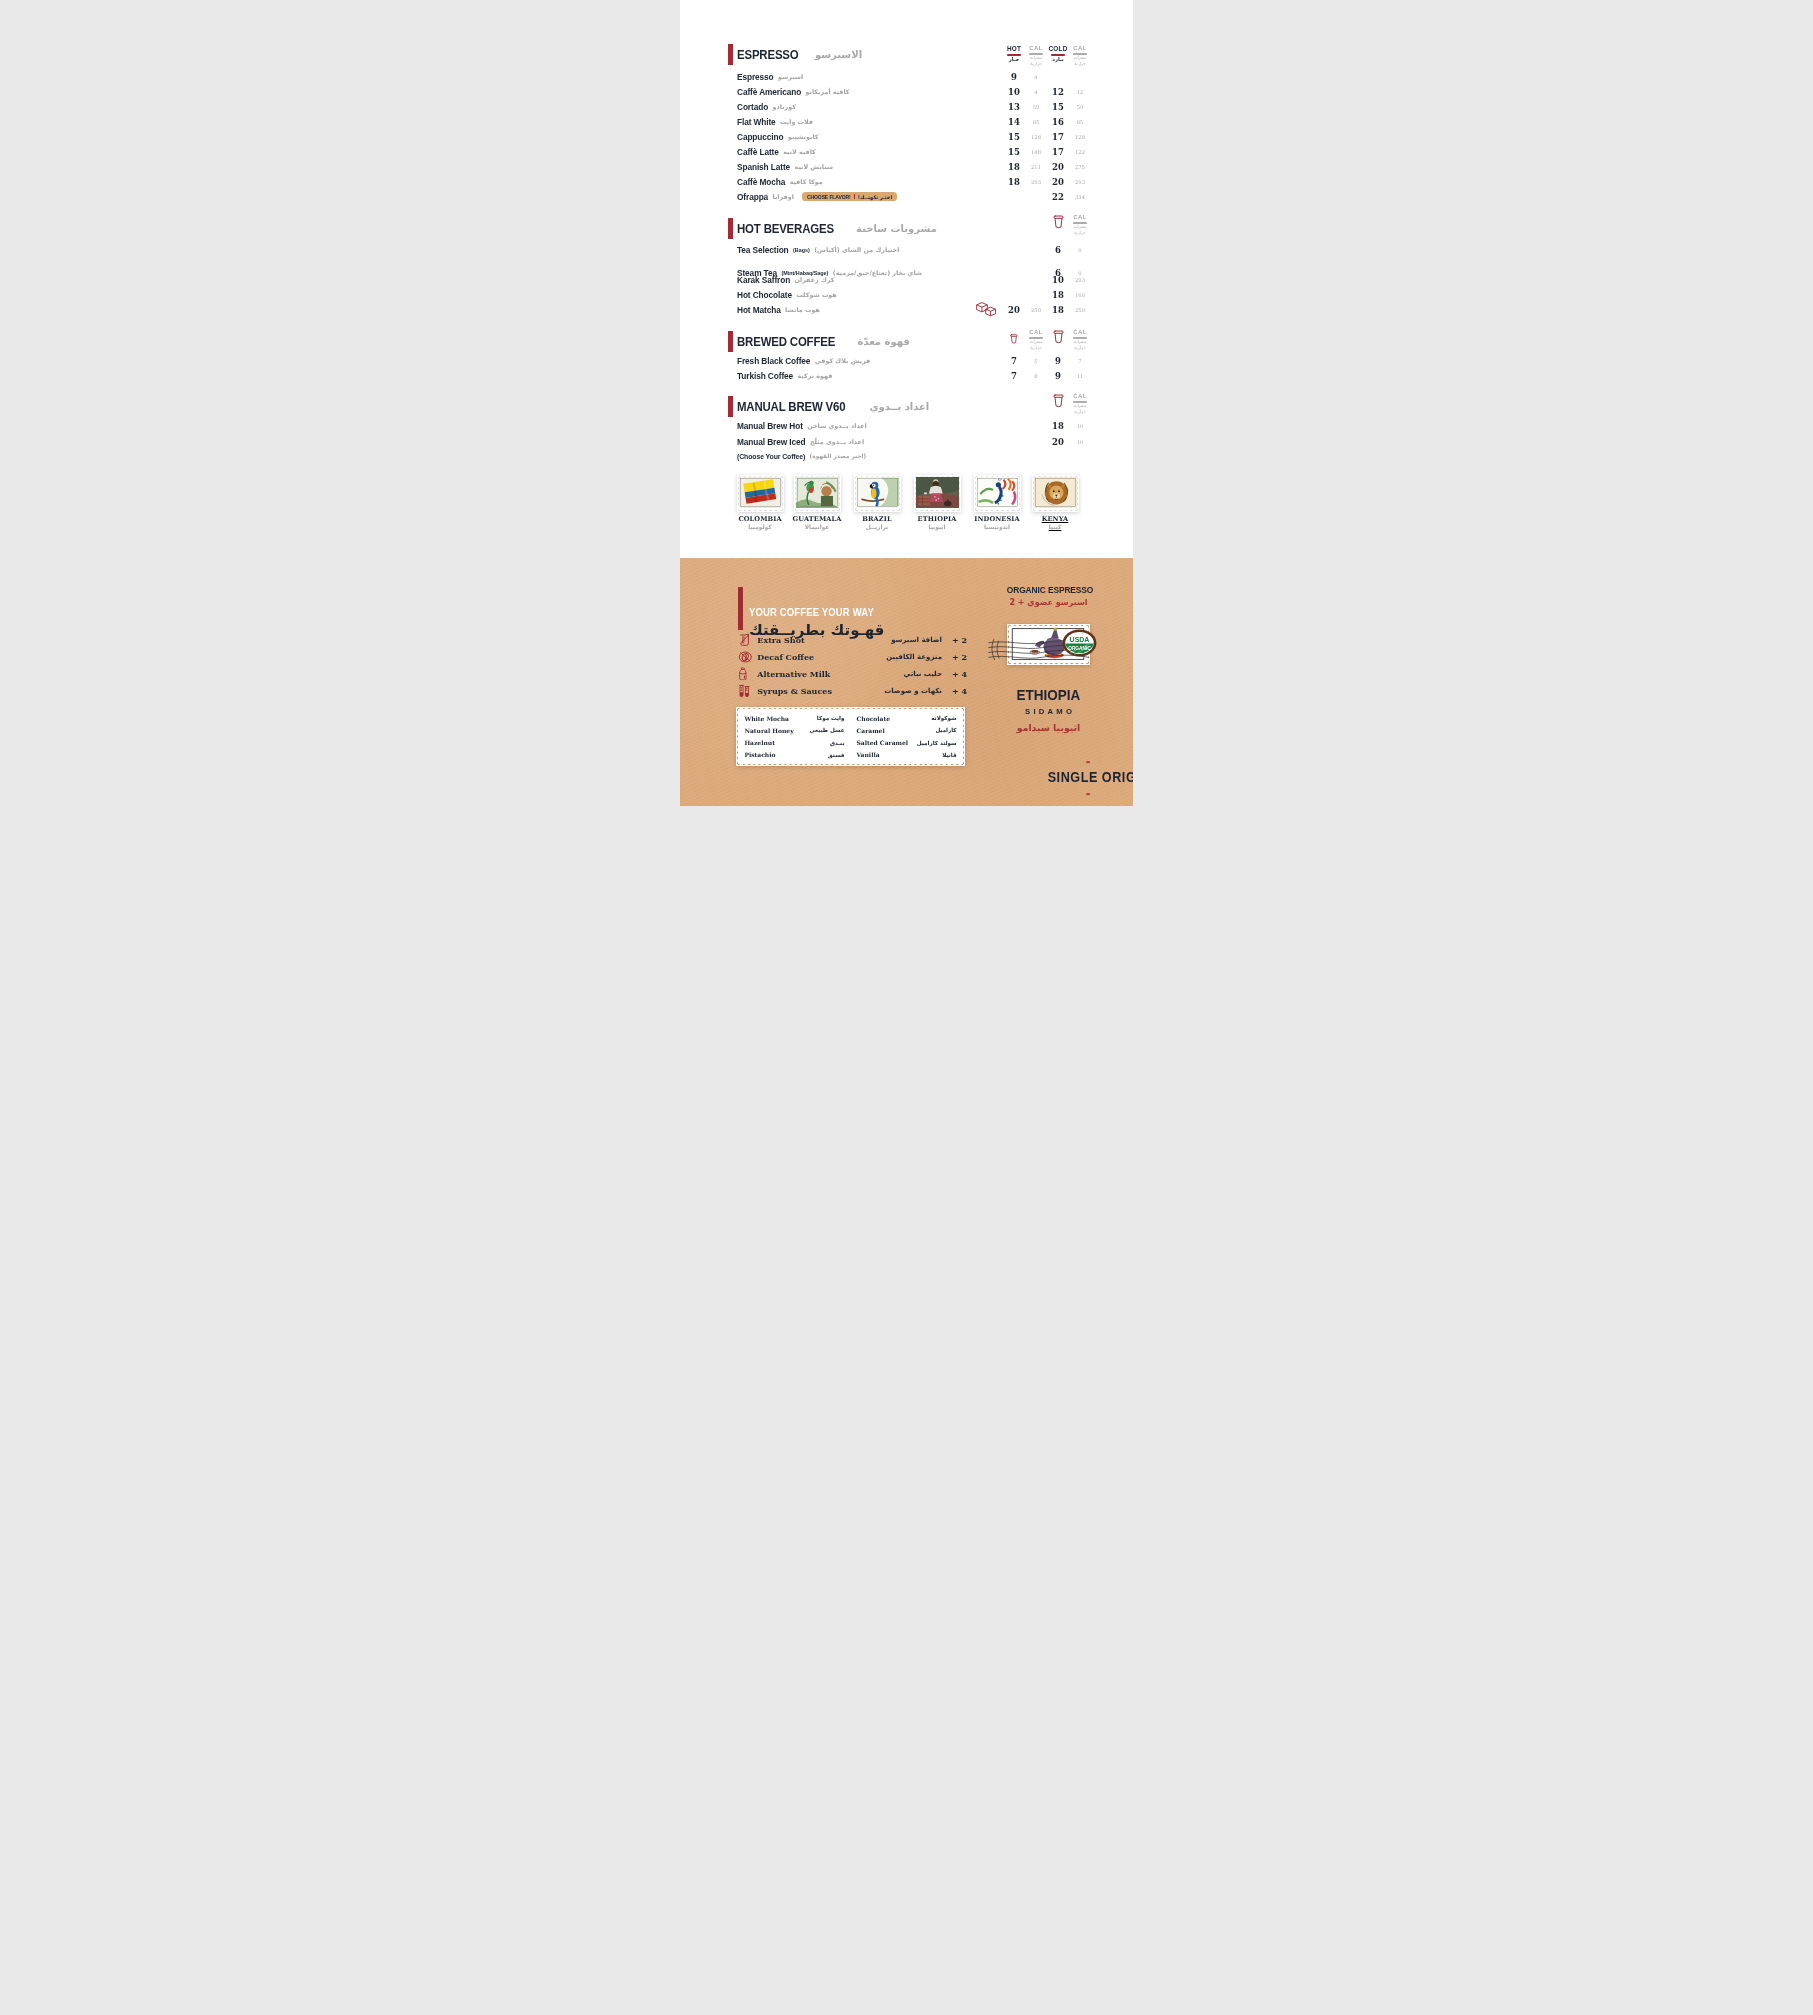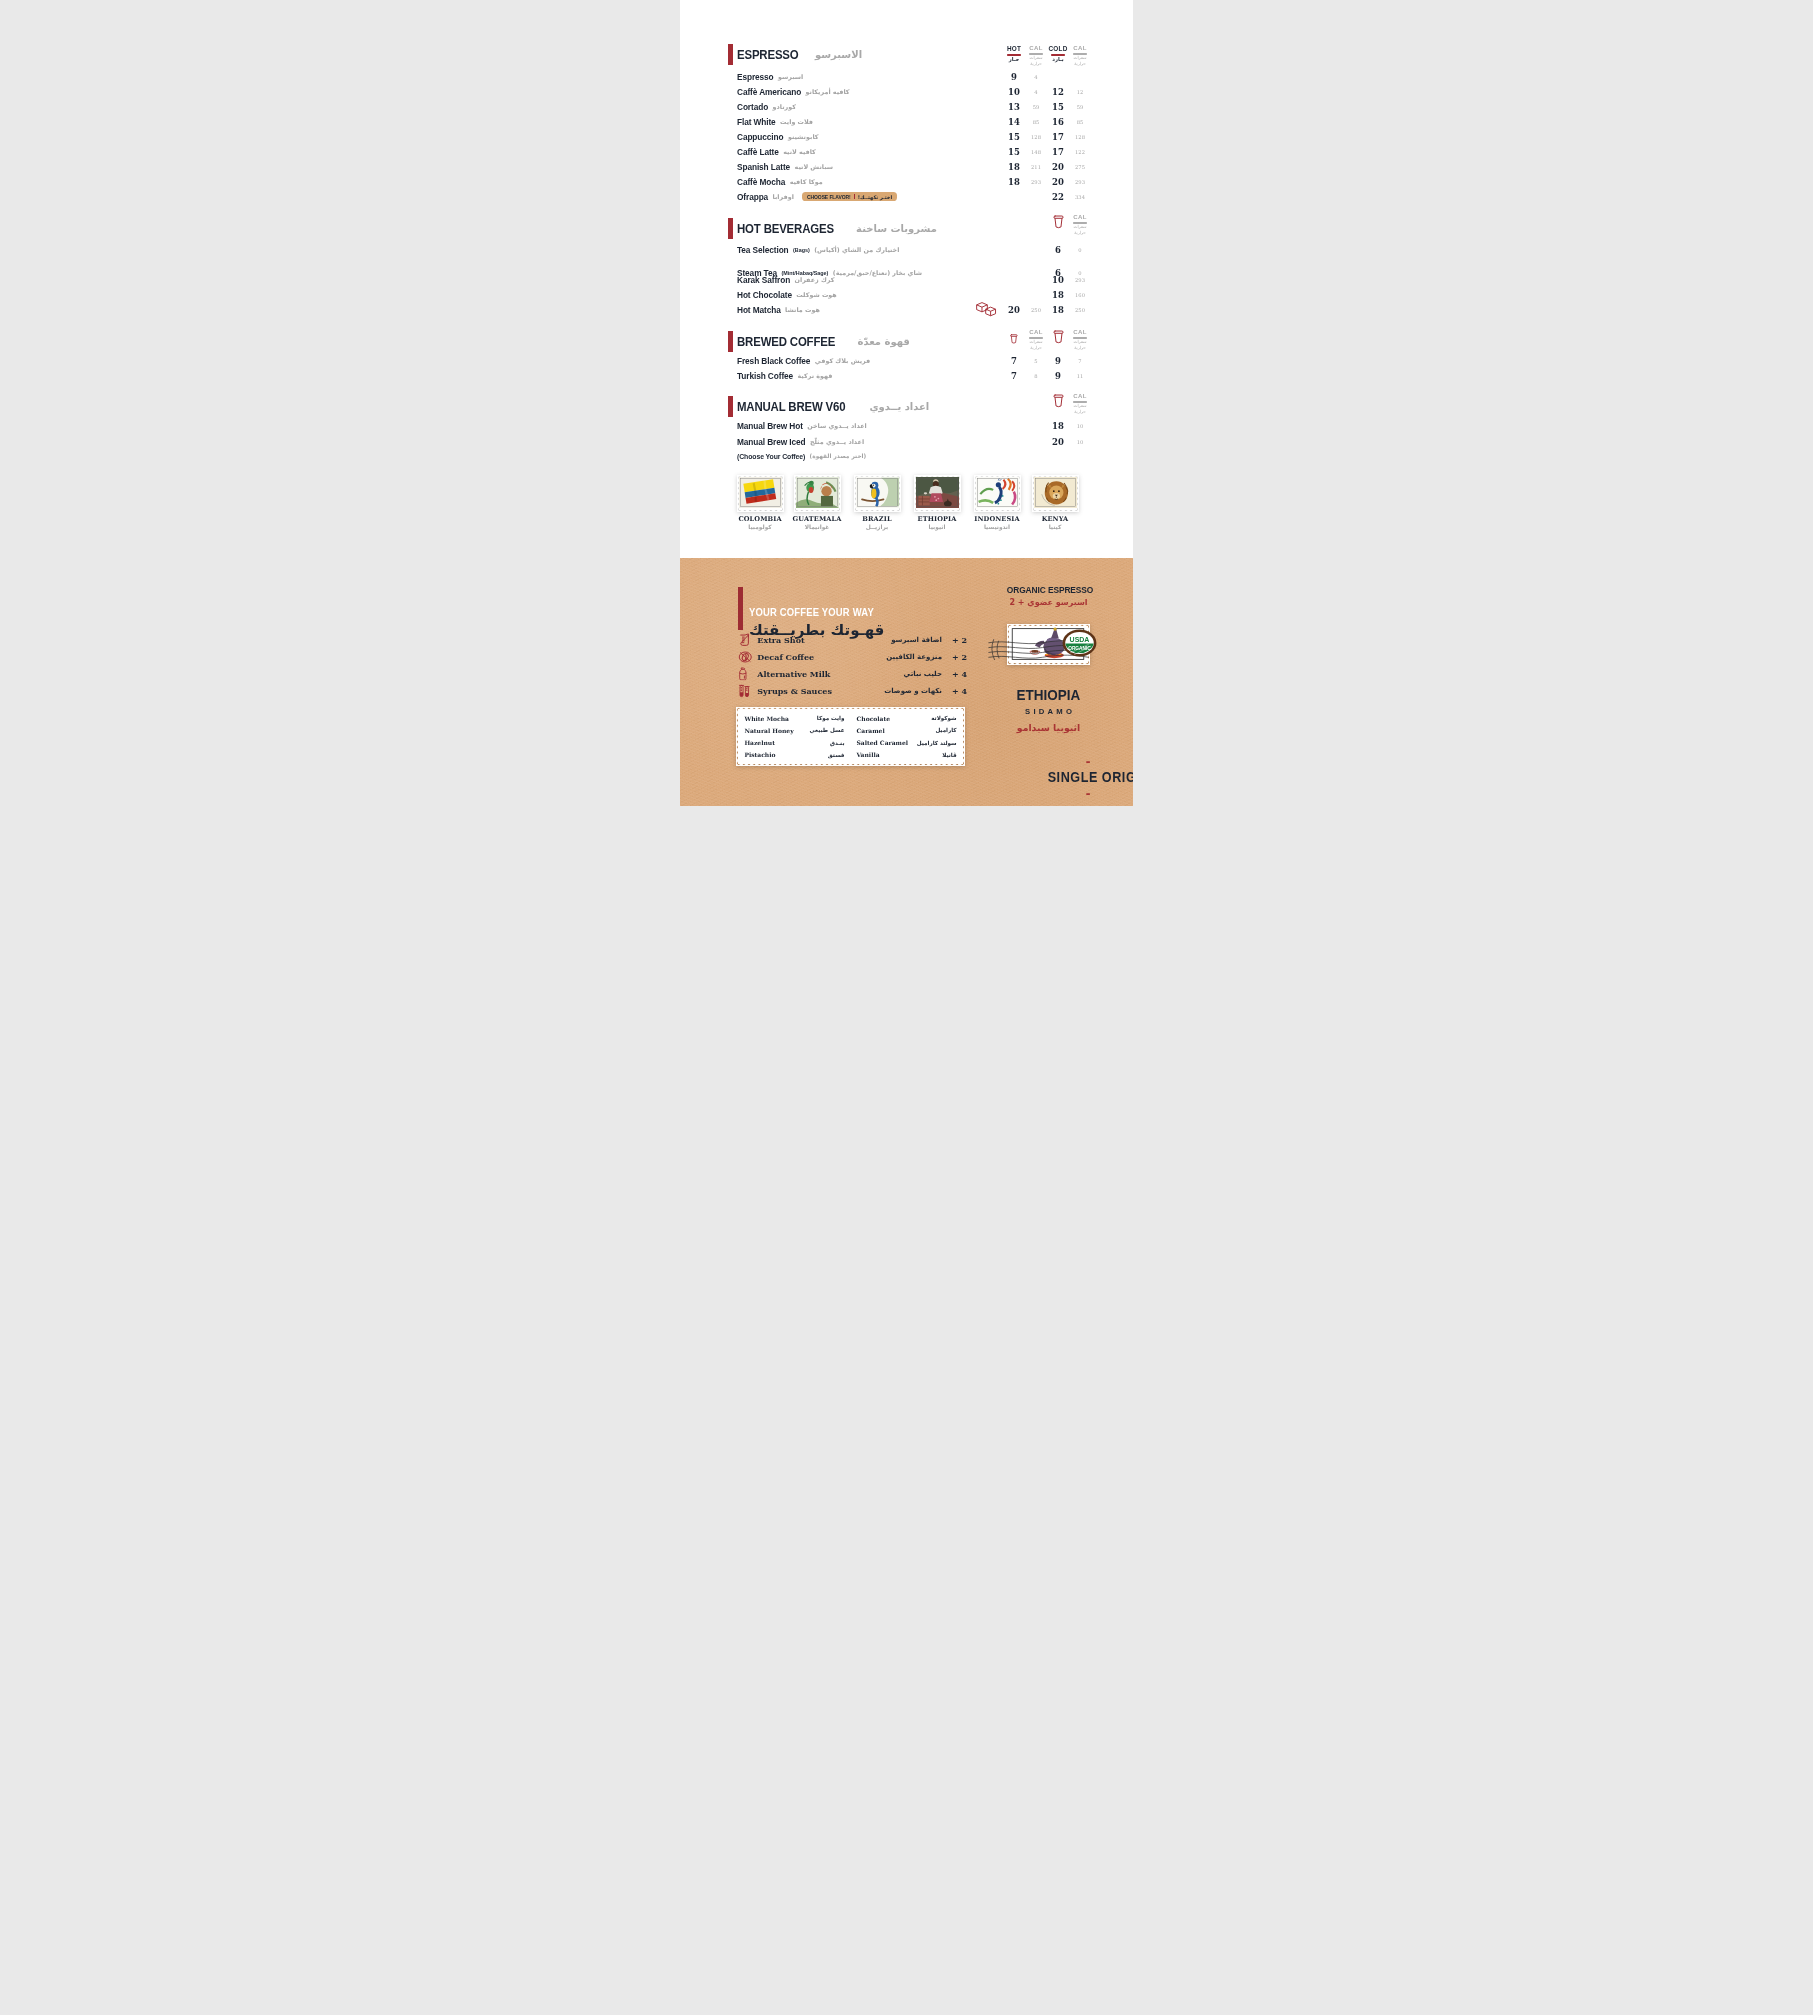--- a/index.html
+++ b/index.html
@@ -479,21 +479,21 @@
               <circle cx="62" cy="44" r="2" fill="#1f8a8a"></circle>
               <circle cx="58" cy="54" r="2" fill="#1f8a8a"></circle>
               <circle cx="52" cy="62" r="2" fill="#1f8a8a"></circle>
               <rect x="3" y="3" width="94" height="66" fill="none" stroke="#777" stroke-width="1"></rect>
             </svg>
           </span>
         </div>
         <div class="o-name">INDONESIA</div>
         <div class="o-ar ar" dir="rtl">اندونيسيا</div>
       </div>
-      <div class="origin" style="left: 345px;">
+      <div class="origin" style="left: 345px; text-decoration: underline;">
         <div class="ostamp perf">
           <span class="icn" style="display: block;">
             <svg viewBox="0 0 100 72" style="width: 100%; height: 100%;">
               <rect width="100" height="72" fill="#f2ead2"></rect>
               <circle cx="52" cy="37" r="27" fill="#a96a28"></circle>
               <g stroke="#7c4a16" stroke-width="2.5" fill="none">
                 <path d="M30 20 q-4 8 -2 16"></path>
                 <path d="M34 13 q-6 6 -6 14"></path>
                 <path d="M70 14 q6 7 6 15"></path>
                 <path d="M76 24 q4 8 1 16"></path>

